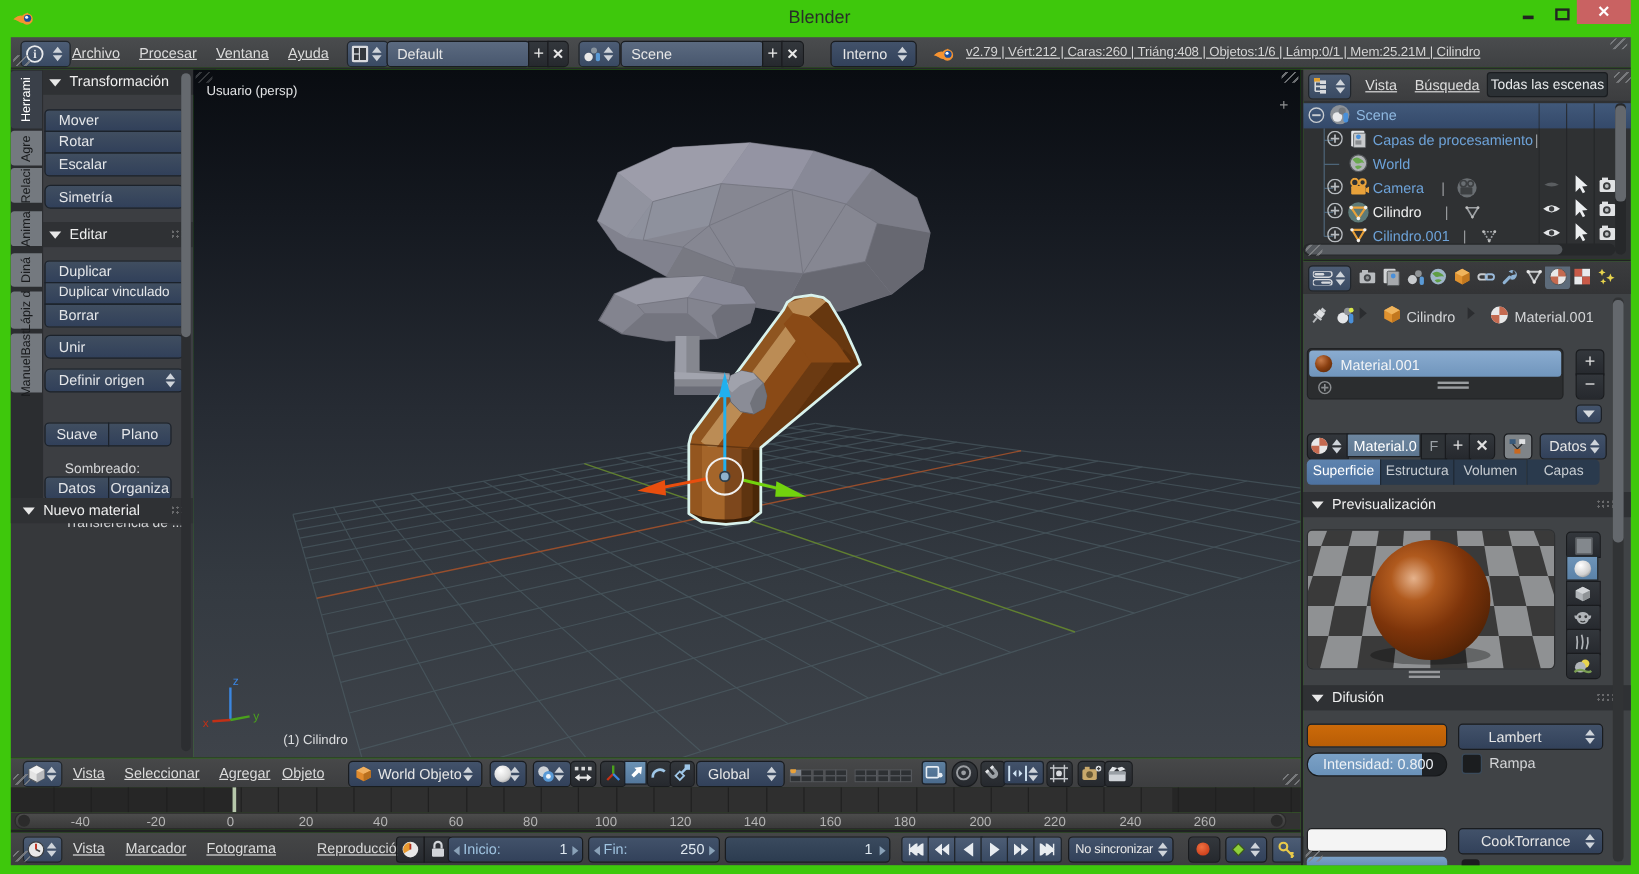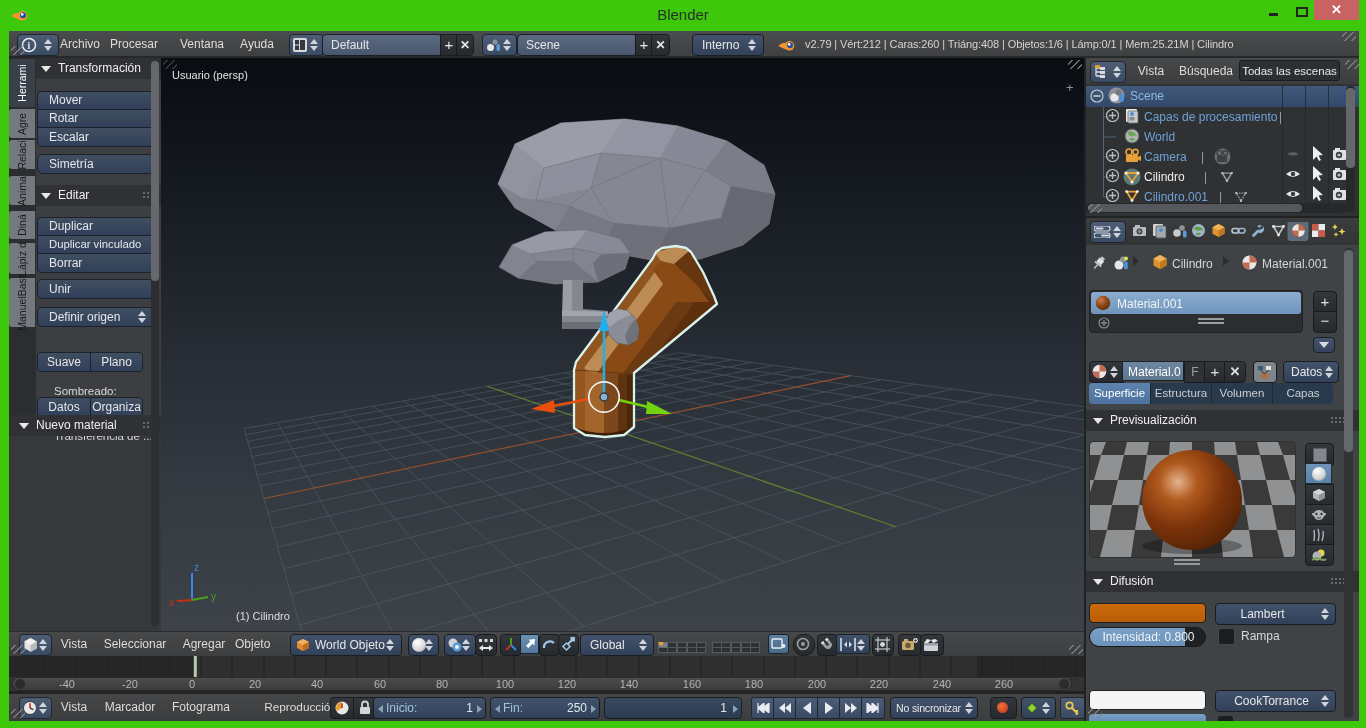--- a/index.html
+++ b/index.html
@@ -3,21 +3,21 @@
 <style>
 html,body{margin:0;padding:0;}
 body{width:1366px;height:728px;overflow:hidden;background:#3ec80c;font-family:"Liberation Sans",sans-serif;position:relative;}
 .abs{position:absolute;}
 
 #title{position:absolute;left:0;top:0;width:1366px;height:30px;}
 #title .t{position:absolute;left:0;right:0;top:6px;text-align:center;font-size:15px;color:#283028;}
 #closebtn{position:absolute;left:1314px;top:0;width:45px;height:20px;background:#c96262;color:#fff;text-align:center;font-size:13px;line-height:20px;font-weight:bold;}
 
 .hdrtxt{color:#d9d9d9;font-size:12px;margin-top:47px;}
-.menuitem{position:absolute;color:#dcdcdc;font-size:12px;line-height:26px;}
+.menuitem{position:absolute;color:#dcdcdc;font-size:12px;line-height:26px;text-decoration:underline;}
 .ddown{position:absolute;background:linear-gradient(#42526a,#32415a);border:1px solid #191c20;border-radius:4px;color:#e6e6e6;font-size:12px;}
 .ebtn{position:absolute;background:linear-gradient(#4d5d75,#394a63);border:1px solid #21262c;border-radius:4px;}
 .tbtn{position:absolute;background:linear-gradient(#404e60,#31405a);border:1px solid #1b222b;border-radius:5px;color:#e4e6e9;font-size:12px;text-align:center;}
 .darkbtn{position:absolute;background:linear-gradient(#33373c,#26292e);border:1px solid #191b1e;border-radius:4px;color:#e0e0e0;font-size:12px;text-align:center;}
 .updn{position:absolute;width:9px;color:#cfd4da;}
 .updn:before{content:"";position:absolute;left:0;top:0;border-left:4px solid transparent;border-right:4px solid transparent;border-bottom:5px solid #cfd4da;}
 .updn:after{content:"";position:absolute;left:0;top:7px;border-left:4px solid transparent;border-right:4px solid transparent;border-top:5px solid #cfd4da;}
 .panelhdr{position:absolute;background:#2f3134;color:#efefef;font-size:12px;}
 .ptri{display:inline-block;width:0;height:0;border-left:5px solid transparent;border-right:5px solid transparent;border-top:6px solid #e8e8e8;margin-right:7px;}
 .grip{position:absolute;width:14px;height:7px;opacity:.55;background:
@@ -59,21 +59,21 @@
 
 <div id="infobar">
  <div class="ebtn" style="left:8px;top:3px;width:40px;height:20px">
   <svg class="abs" style="left:3px;top:2px" width="16" height="16" viewBox="0 0 16 16">
         <circle cx="8" cy="8" r="6.5" fill="none" stroke="#e8eaed" stroke-width="1.5"></circle>
         <text x="8" y="11.5" font-size="10" font-weight="bold" fill="#e8eaed" text-anchor="middle" font-family="Liberation Serif">i</text>
       </svg>
   <div class="updn" style="left:26px;top:4px"></div>
  </div>
  <div class="menuitem" style="left:37px;width:68px;text-align:center">Archivo</div>
- <div class="menuitem" style="left:101px;width:60px;text-align:left">Procesar</div>
+ <div class="menuitem" style="left:101px;width:60px;text-align:center">Procesar</div>
  <div class="menuitem" style="left:163px;width:60px;text-align:center">Ventana</div>
  <div class="menuitem" style="left:223px;width:50px;text-align:center;">Ayuda</div>
  <div class="ebtn" style="left:280px;top:3px;width:33px;height:20px">
   <svg class="abs" style="left:3px;top:3px" width="14" height="14" viewBox="0 0 14 14">
         <rect x="0" y="0" width="14" height="14" rx="2" fill="#d8dade"></rect>
         <rect x="2" y="2" width="4" height="4.5" fill="#33373c"></rect>
         <rect x="7" y="2" width="5" height="10" fill="#33373c"></rect>
         <rect x="2" y="7.5" width="4" height="4.5" fill="#33373c"></rect>
       </svg>
   <div class="updn" style="left:20px;top:4px"></div>

